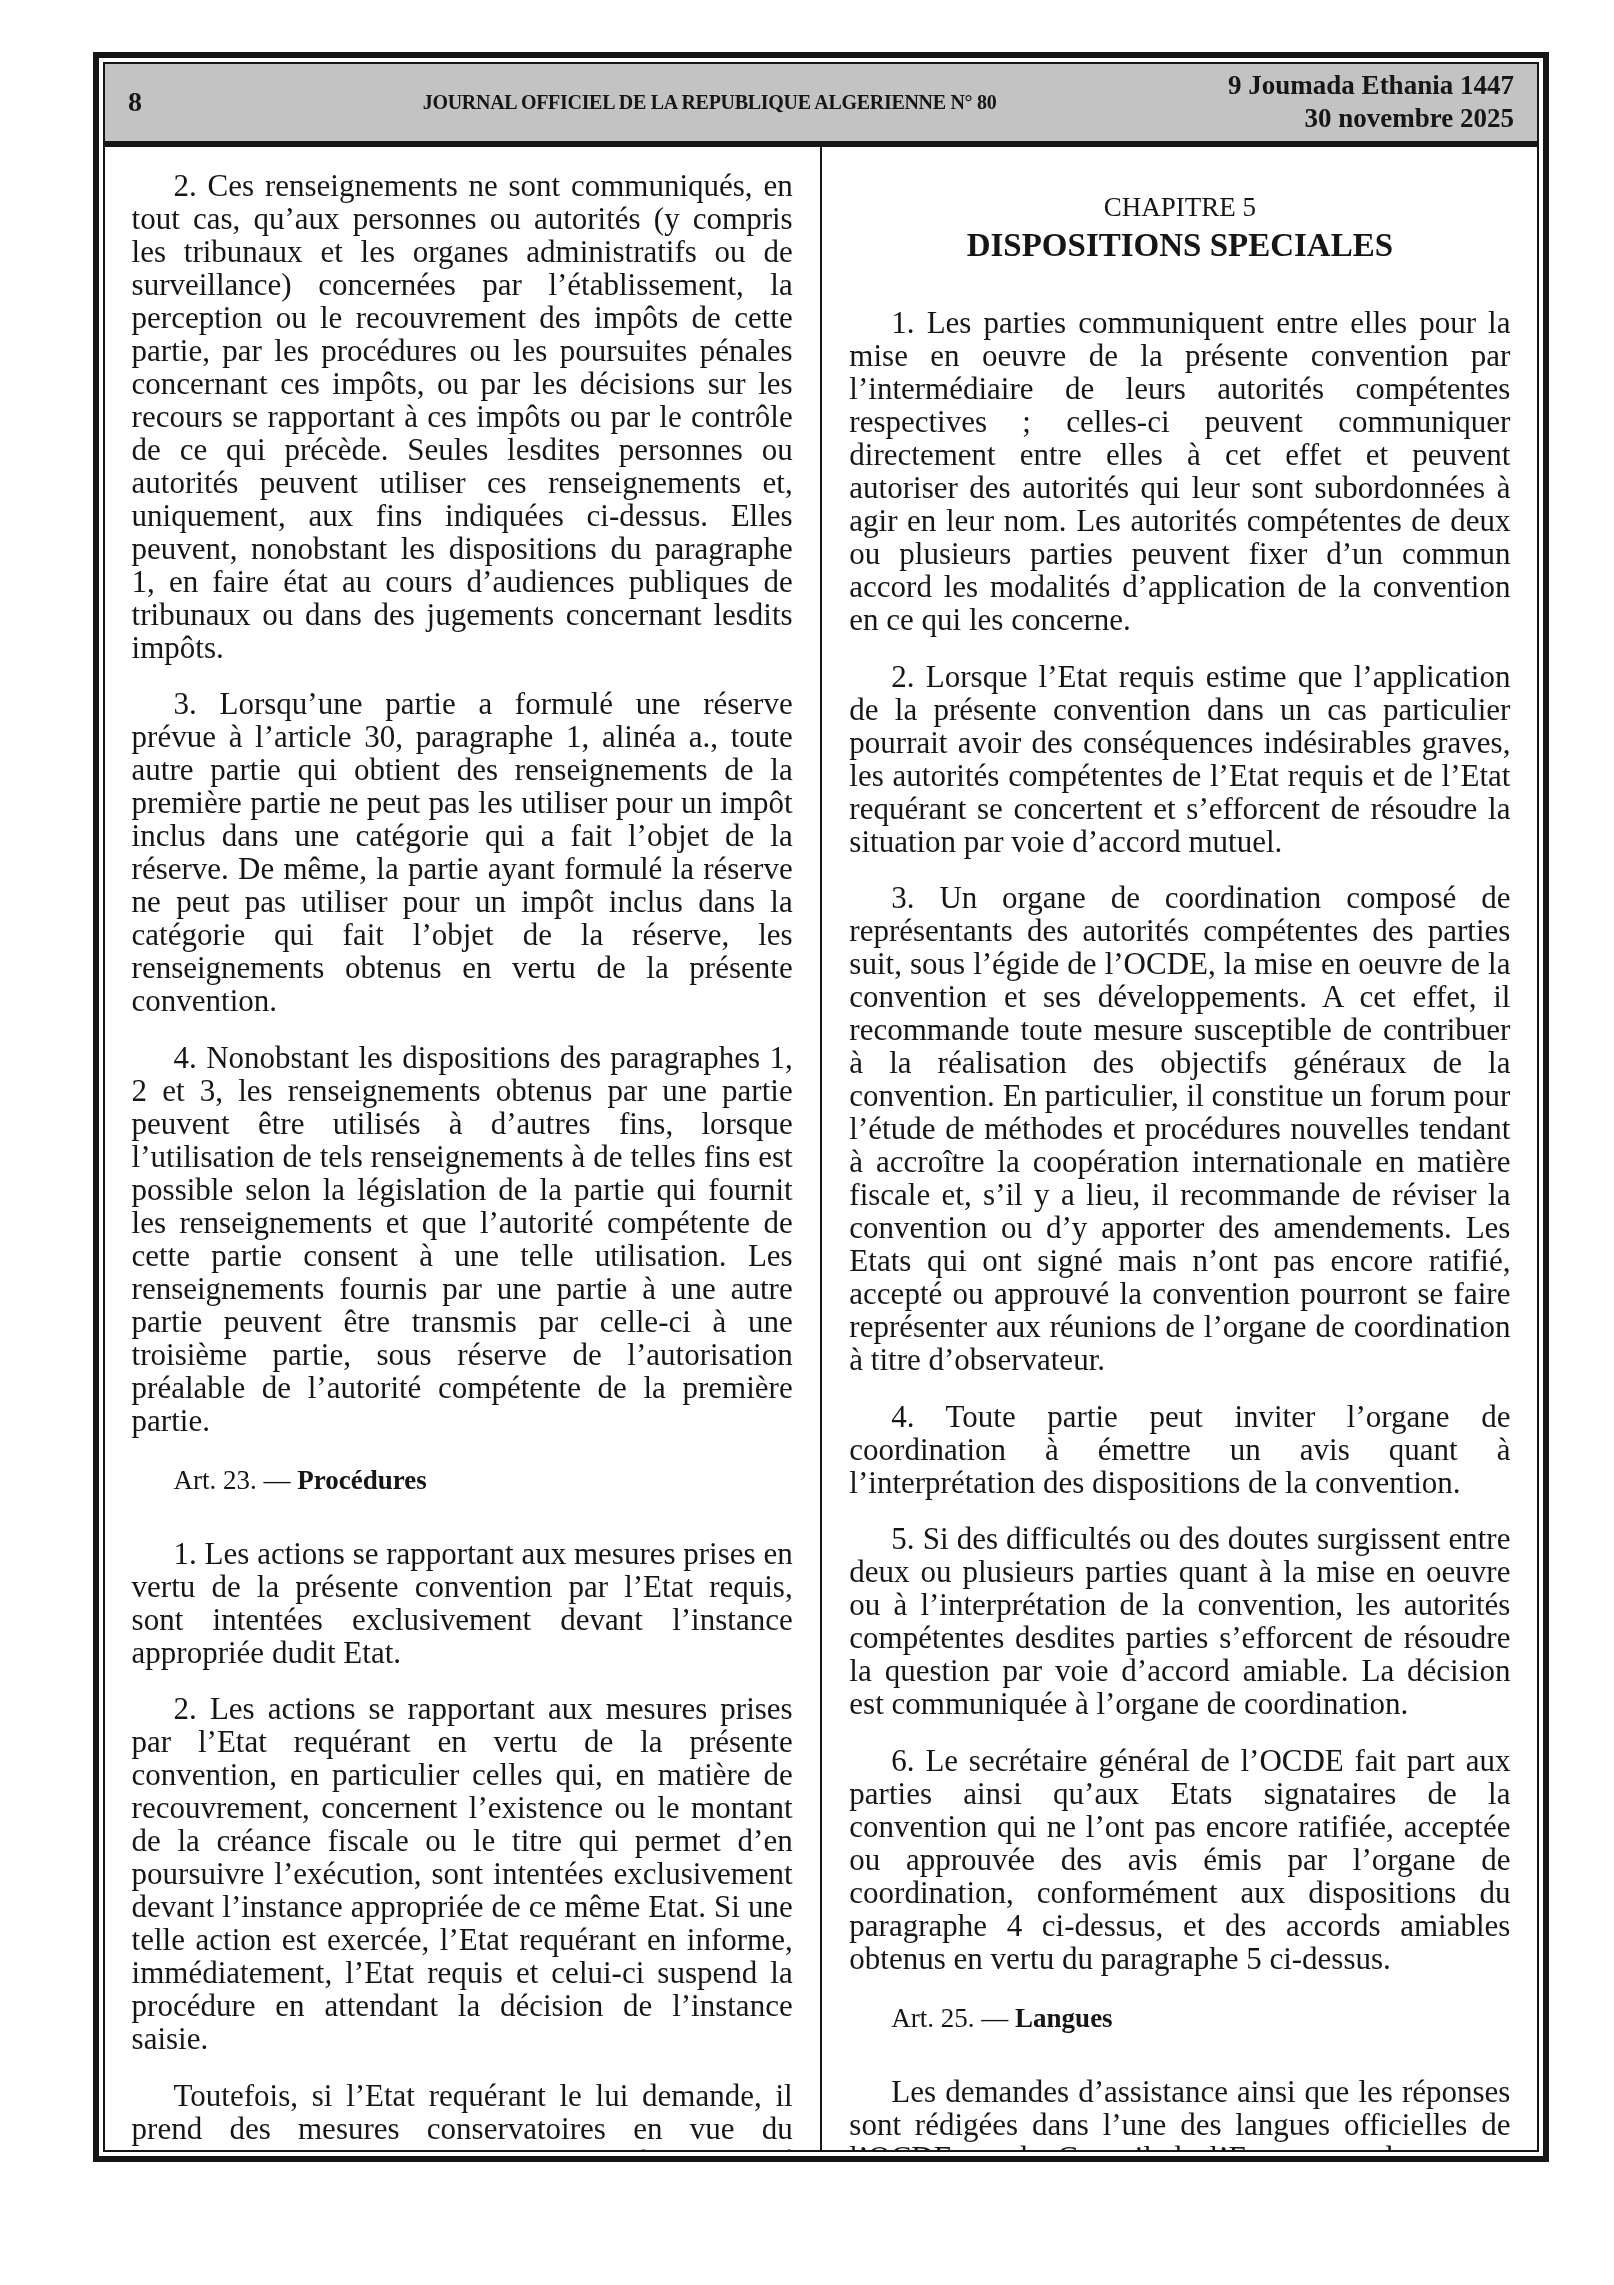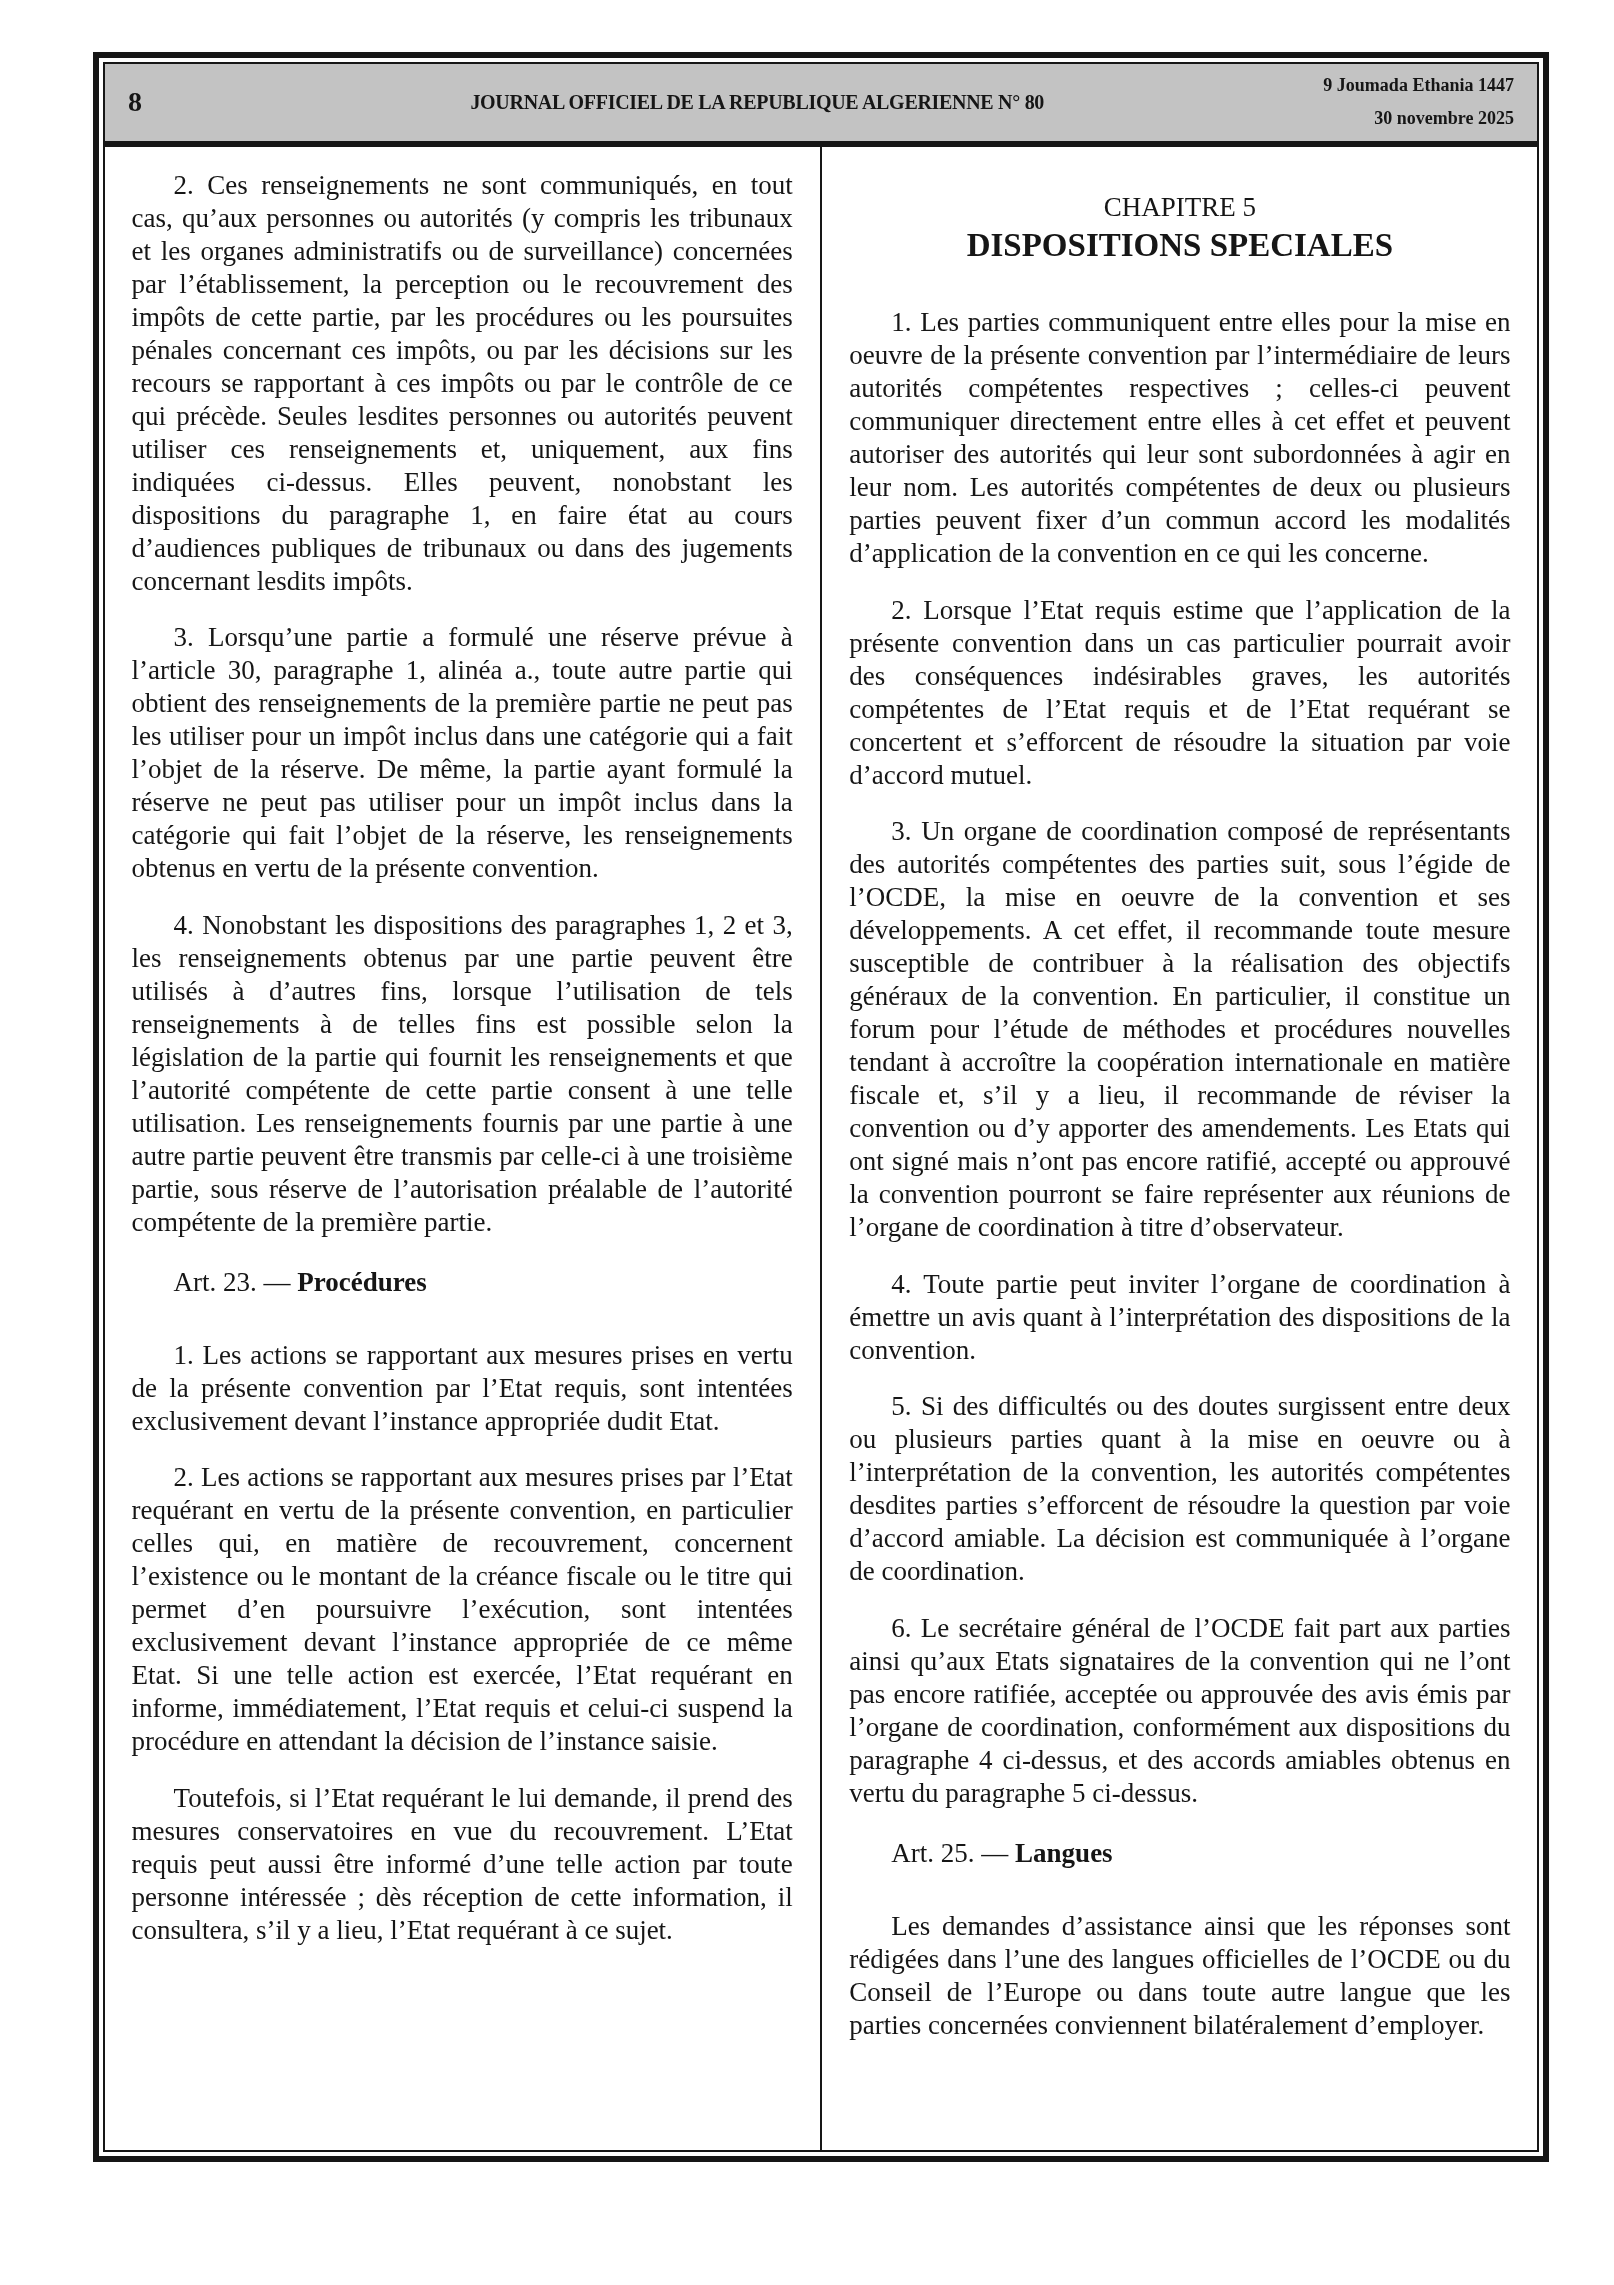--- a/index.html
+++ b/index.html
@@ -52,21 +52,21 @@
     flex: 1;
     text-align: center;
     font-weight: bold;
     font-size: 20px;
     letter-spacing: -0.3px;
     white-space: nowrap;
   }
   .dates {
     text-align: right;
     font-weight: bold;
-    font-size: 18px;
+    font-size: 27px;
     line-height: 33px;
     white-space: nowrap;
   }
 
   .content {
     flex: 1;
     display: flex;
     min-height: 0;
   }
   .col {
@@ -77,21 +77,21 @@
   }
   .divider {
     flex: 0 0 2.7px;
     background: #161616;
   }
 
   p {
     margin: 0 0 23.5px 0;
     text-indent: 42px;
     text-align: justify;
-    font-size: 27px;
+    font-size: 31px;
     line-height: 33px;
   }
   .art-heading {
     margin: 27px 0 40px 0;
     text-align: left;
     text-indent: 42px;
     font-size: 27px;
   }
   .art-heading b { font-weight: bold; }
 

